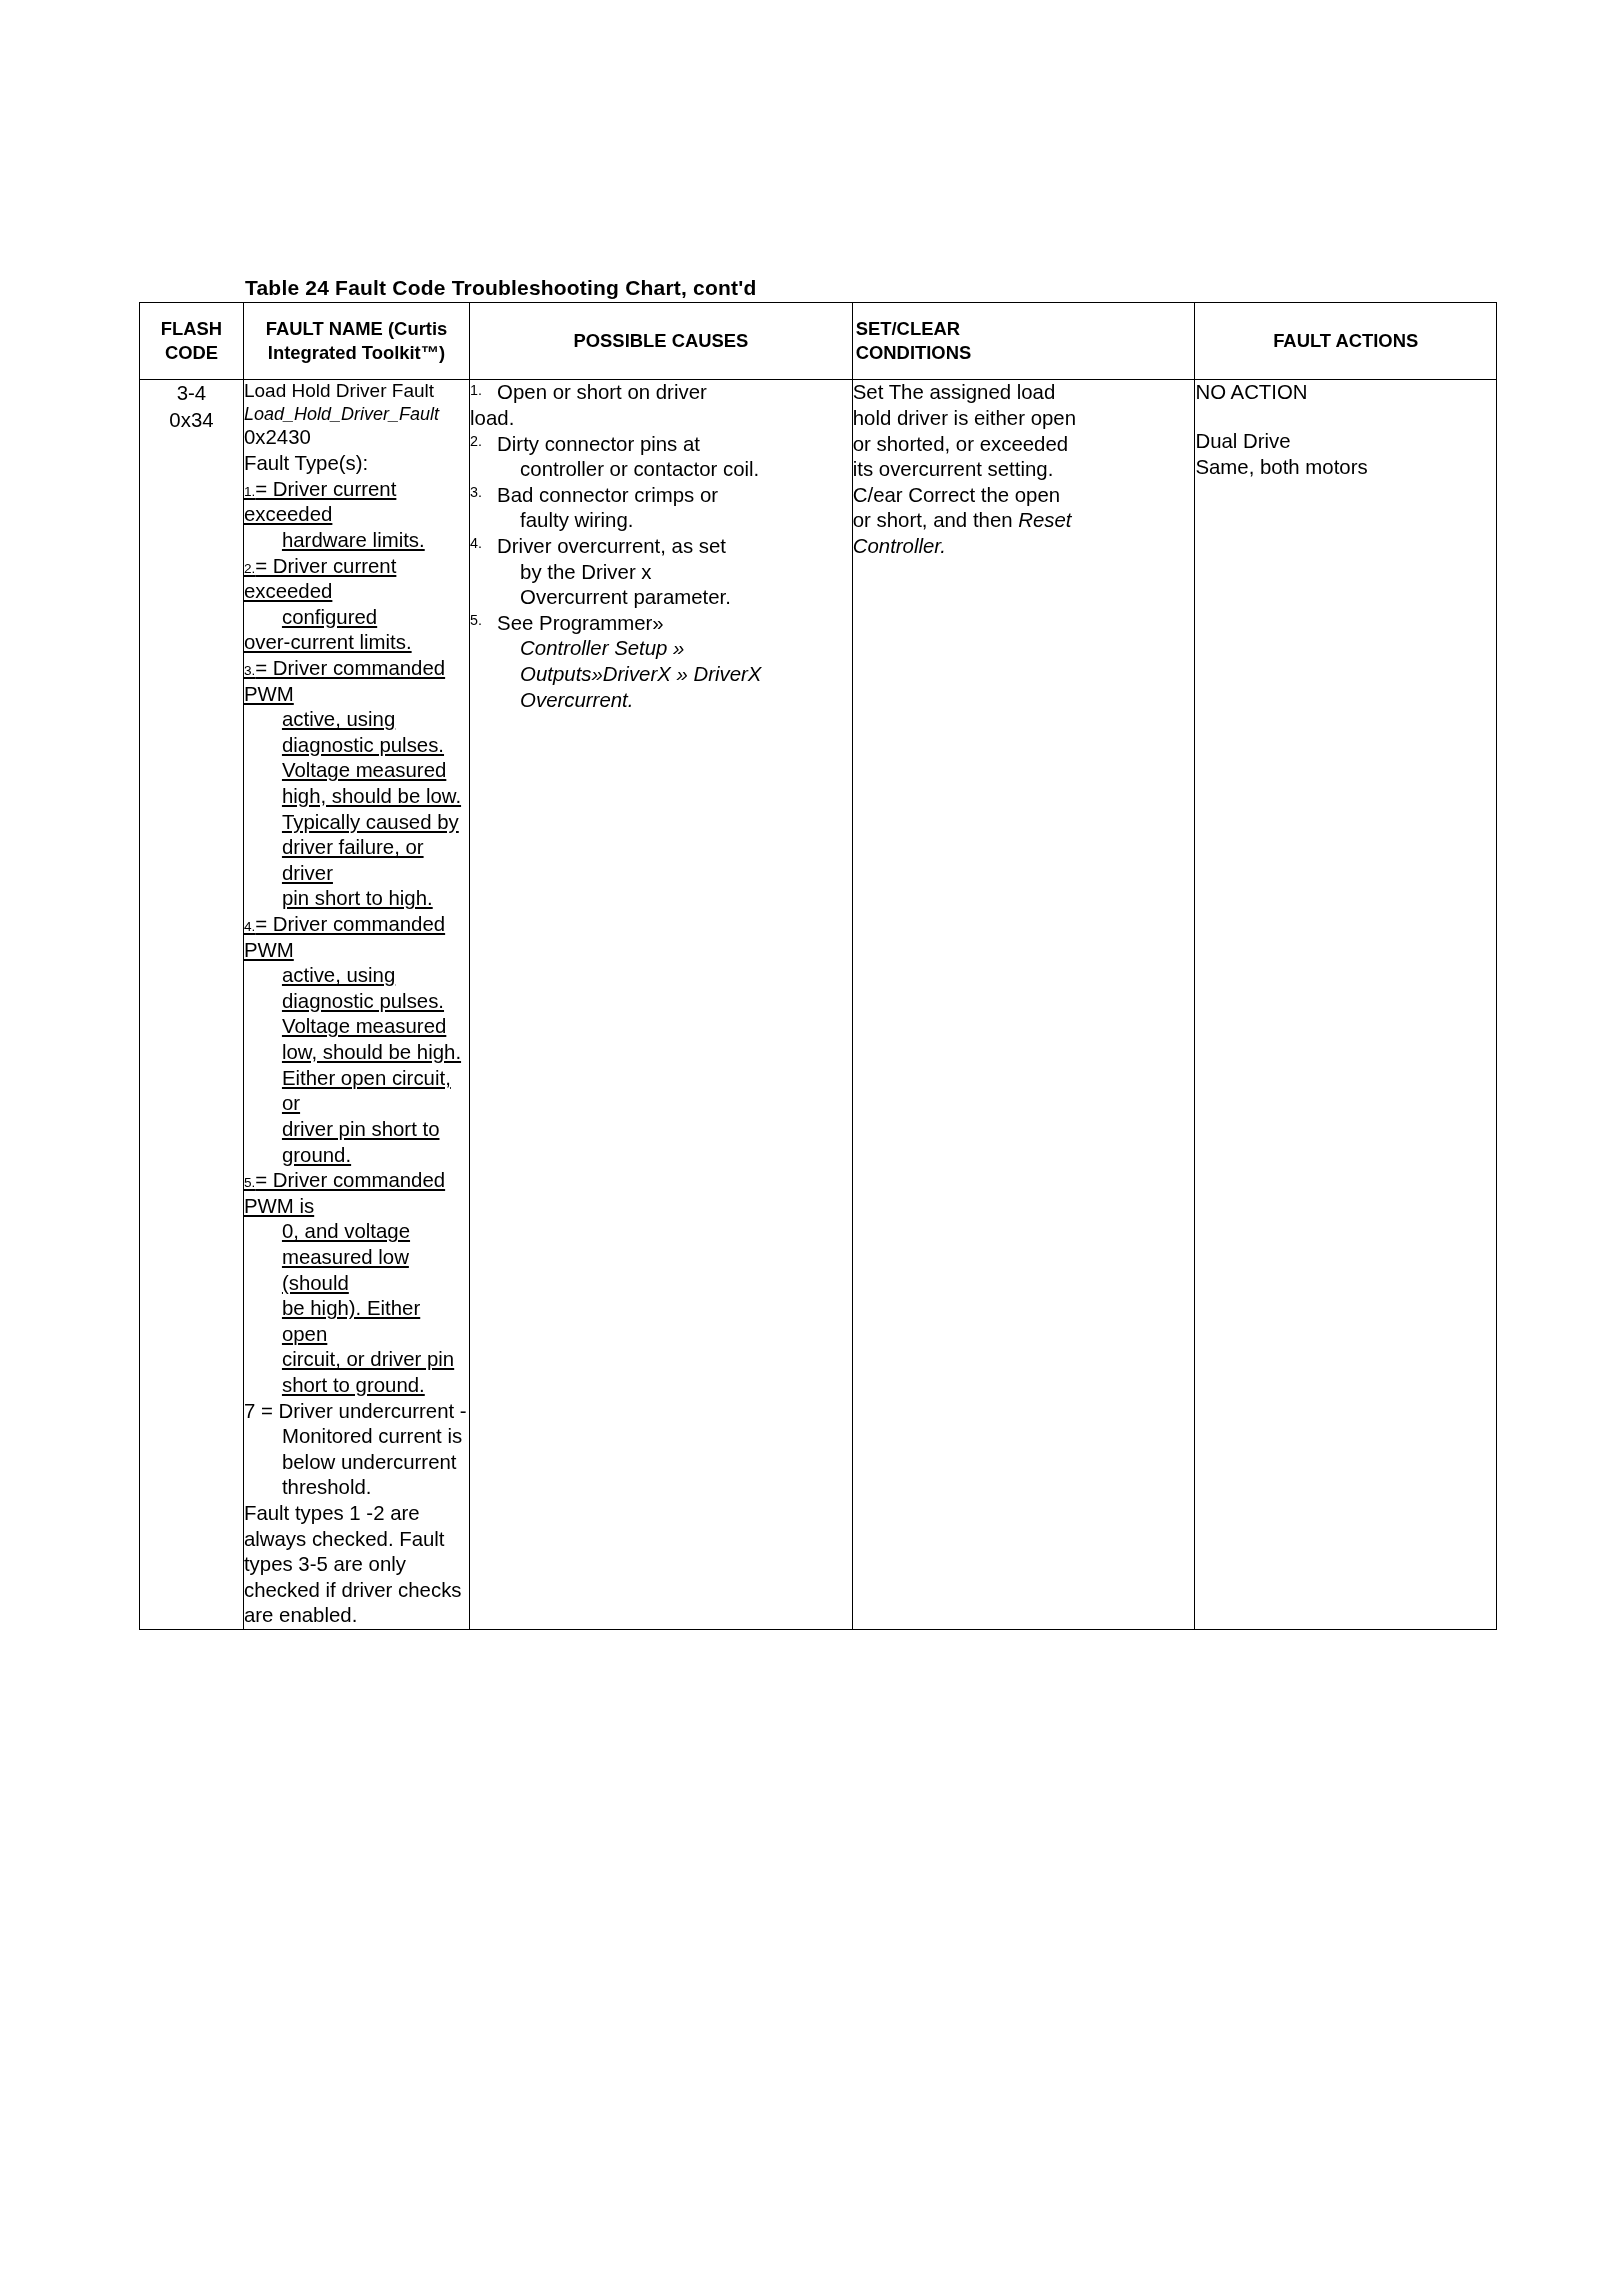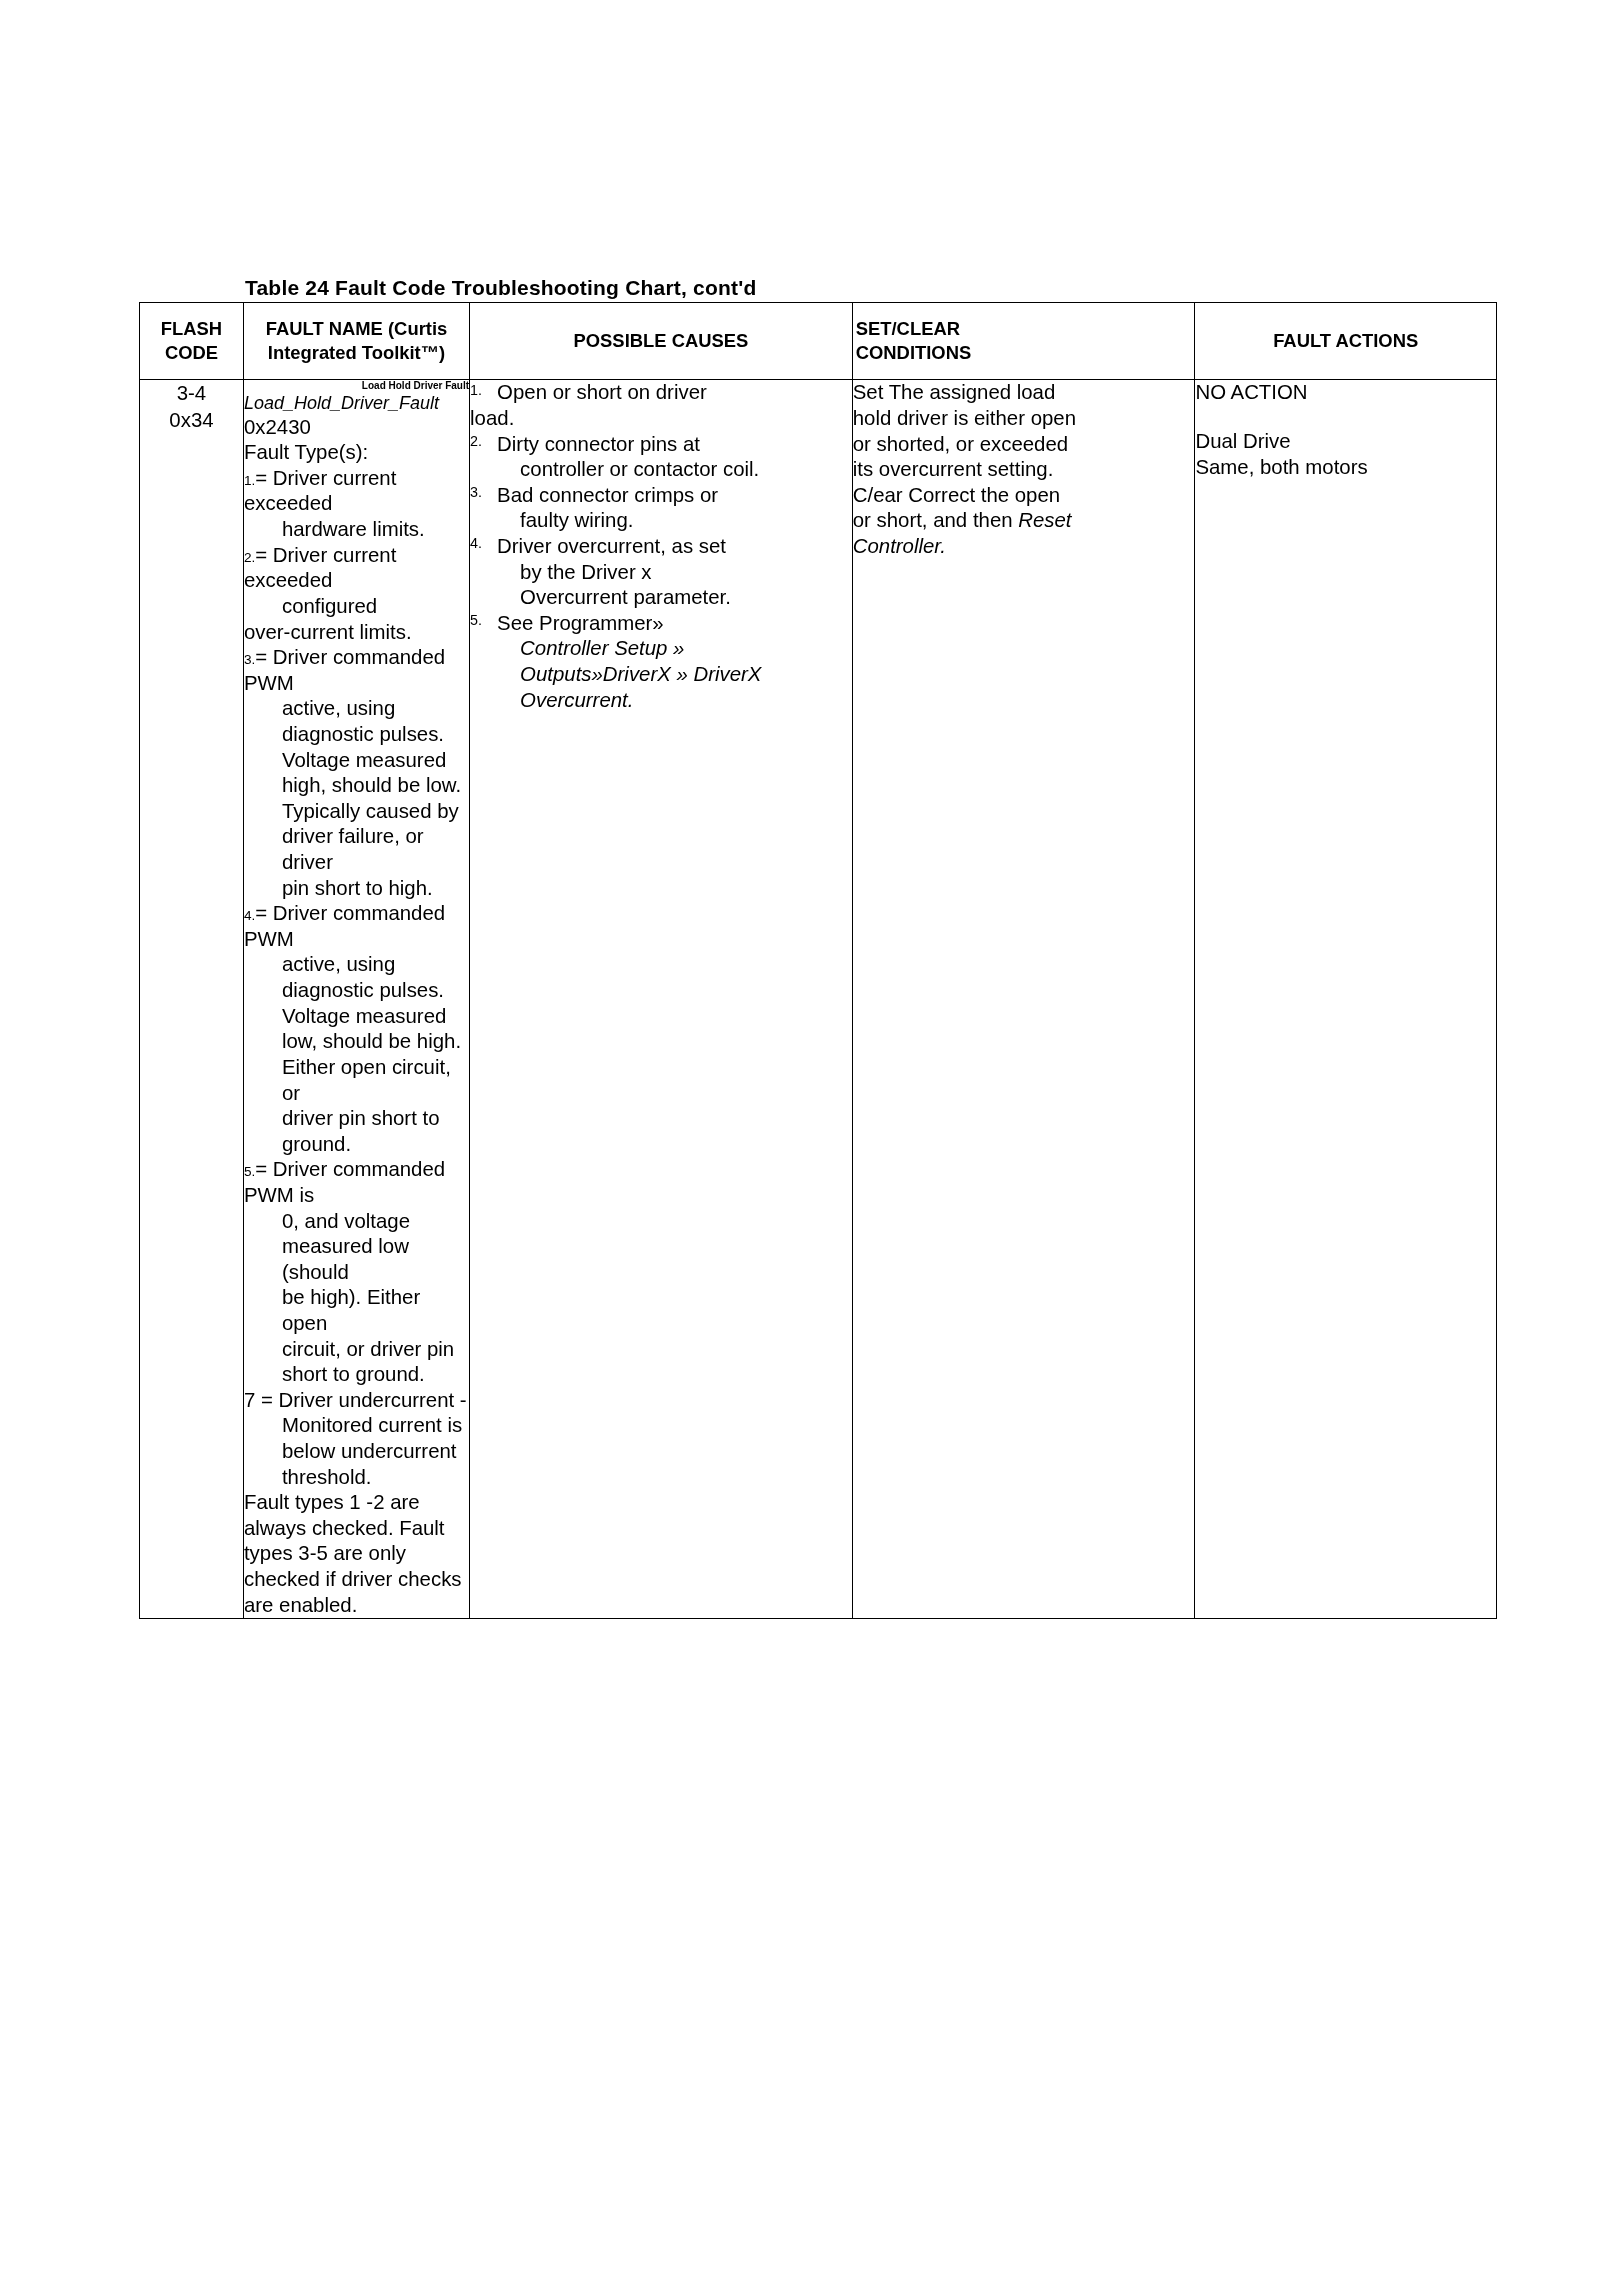--- a/index.html
+++ b/index.html
@@ -87,43 +87,43 @@
   }
   .cell-flash .fc-line { display: block; }
 
   .cell-body {
     font-size: 20.4px;
     line-height: 1.255;
     padding: 4.8px 1.4px 6.8px 4.1px;
   }
 
   .bold-name {
-    font-weight: bold;
-    font-size: 10px;
+    font-weight: normal;
+    font-size: 19px;
     display: block;
     line-height: 1.2;
     margin-bottom: 0.7px;
-    text-align: right;
   }
   .ital-name {
     font-style: italic;
     display: block;
     font-size: 18px;
     line-height: 1.20;
     white-space: nowrap;
   }
   .plain-line {
     display: block;
     white-space: nowrap;
   }
 
   
   .ft-item {
     display: block;
     position: relative;
+    text-decoration: underline;
   }
   .ft-num {
     font-size: 13.6px;
   }
   .ft-cont {
     display: block;
     padding-left: 38px;
   }
   .ft-flush {
     display: block;

